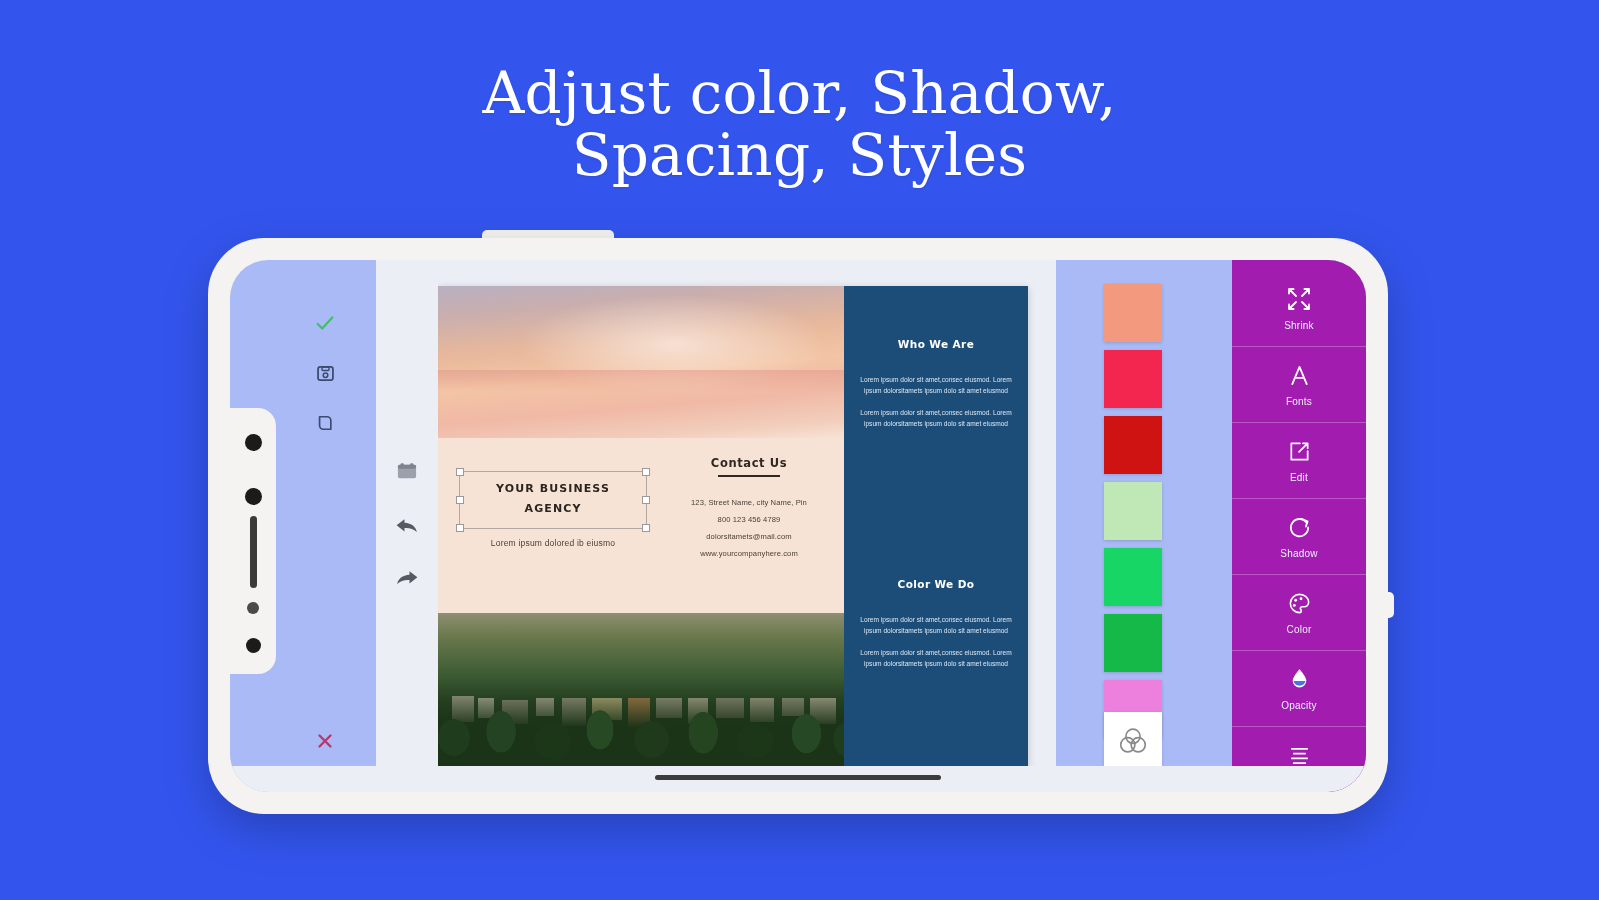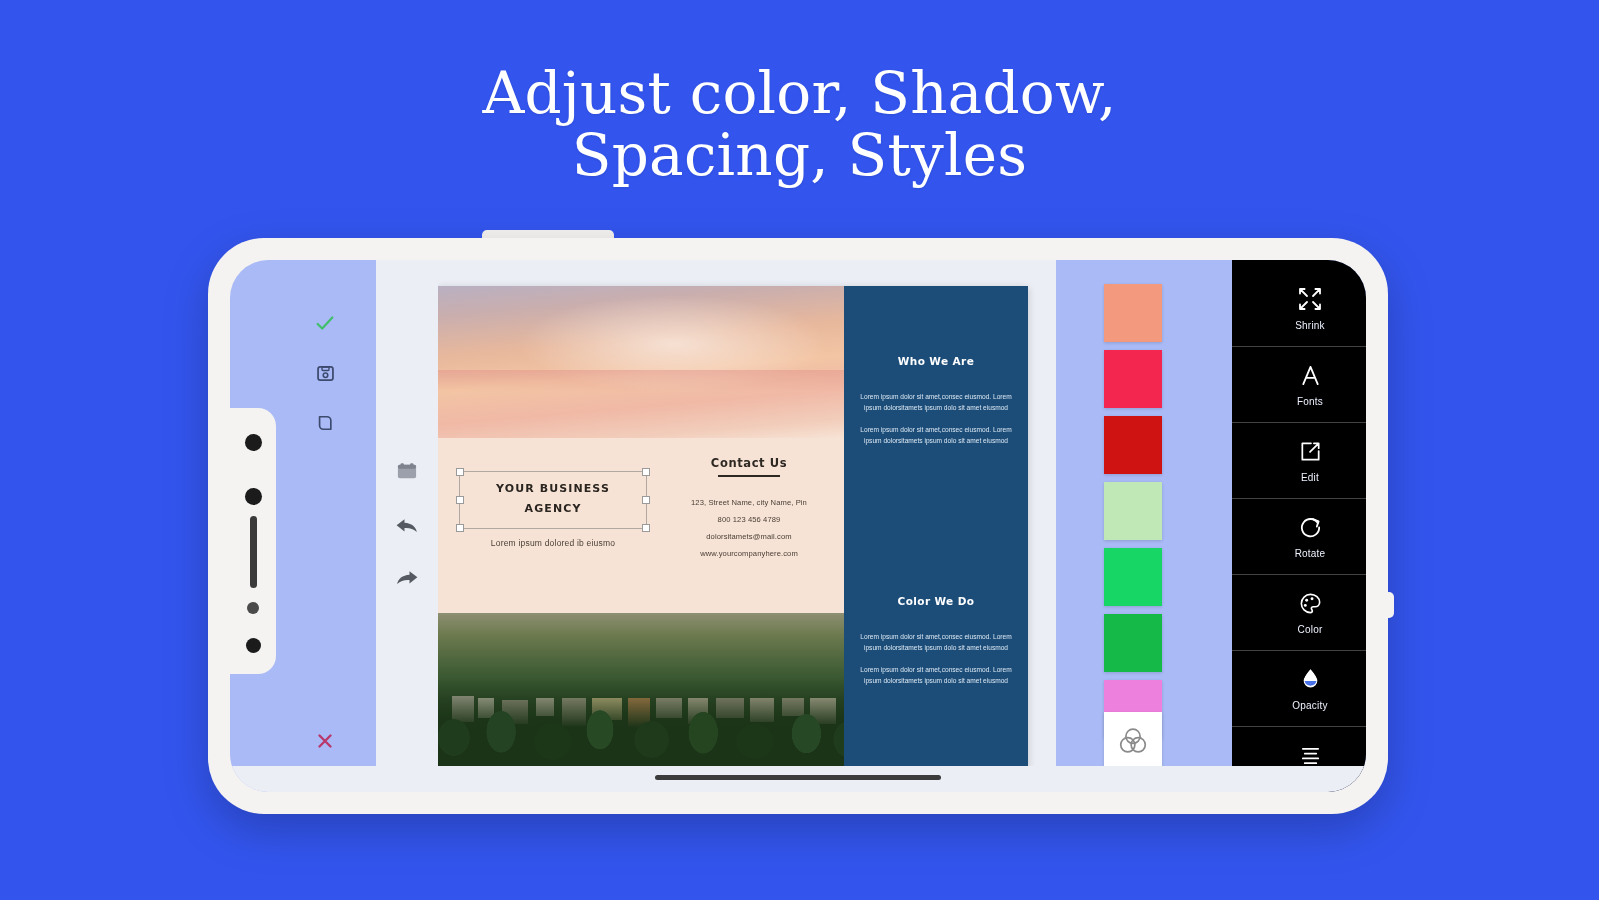--- a/index.html
+++ b/index.html
@@ -288,21 +288,20 @@
     background: #1c4d79;
     color: #ffffff;
     padding: 0 14px;
   }
   .sec-head {
     font-family: "DejaVu Sans", sans-serif;
     font-weight: 700;
     font-size: 10.5px;
     letter-spacing: .4px;
     text-align: center;
-    margin-top: 17px;
   }
   #sec-who { position: absolute; left: 14px; top: 52px; width: 156px; }
   #sec-what{ position: absolute; left: 14px; top: 292px; width: 156px; }
   .sec-body {
     margin-top: 24px;
     font-size: 6.6px;
     line-height: 11px;
     text-align: center;
     color: #dbe7f2;
   }
@@ -347,22 +346,22 @@
     left: 982px;
     top: 0;
     width: 154px;
     height: 532px;
     background: #a9baf6;
     z-index: 6;
   }
   #props-inner {
     position: absolute;
     left: 20px; top: 0;
-    width: 156px; height: 532px;
-    background: #000000;
+    width: 134px; height: 532px;
+    background: #a21caf;
     padding-top: 10px;
   }
   .prop {
     position: relative;
     height: 76px;
     display: flex;
     flex-direction: column;
     align-items: center;
     justify-content: center;
     gap: 8px;
@@ -589,21 +588,21 @@
               <path d="M12.5 13.5 21.5 4.5M16.5 4.5h5v5" fill="none" stroke="#ffffff" stroke-width="1.8" stroke-linecap="round" stroke-linejoin="round"></path>
             </svg>
             <span class="p-label">Edit</span>
           </div>
 
           <div class="prop">
             <svg width="25" height="25" viewBox="0 0 26 26">
               <path d="M20.5 8.2A9 9 0 1 0 22 13" fill="none" stroke="#ffffff" stroke-width="1.9" stroke-linecap="round"></path>
               <path d="M15.5 4.4 21.4 6.6 19.6 12" fill="none" stroke="#ffffff" stroke-width="1.9" stroke-linecap="round" stroke-linejoin="round"></path>
             </svg>
-            <span class="p-label">Rotate</span>
+            <span class="p-label">Shadow</span>
           </div>
 
           <div class="prop">
             <svg width="25" height="25" viewBox="0 0 26 26">
               <path d="M13 3.5c5.2 0 9.5 3.8 9.5 8.3 0 3-2.3 4.6-4.6 4.6h-2c-1.2 0-2 .8-2 1.8 0 .5.2.9.5 1.3.3.4.5.8.5 1.3 0 1-.9 1.7-2 1.7-5.2 0-9.4-4.3-9.4-9.5S7.8 3.5 13 3.5z" fill="none" stroke="#ffffff" stroke-width="1.7" stroke-linejoin="round"></path>
               <circle cx="9" cy="9.6" r="1.5" fill="#ffffff"></circle>
               <circle cx="14.6" cy="8" r="1.5" fill="#ffffff"></circle>
               <circle cx="7.6" cy="15" r="1.5" fill="#ffffff"></circle>
             </svg>
             <span class="p-label">Color</span>

